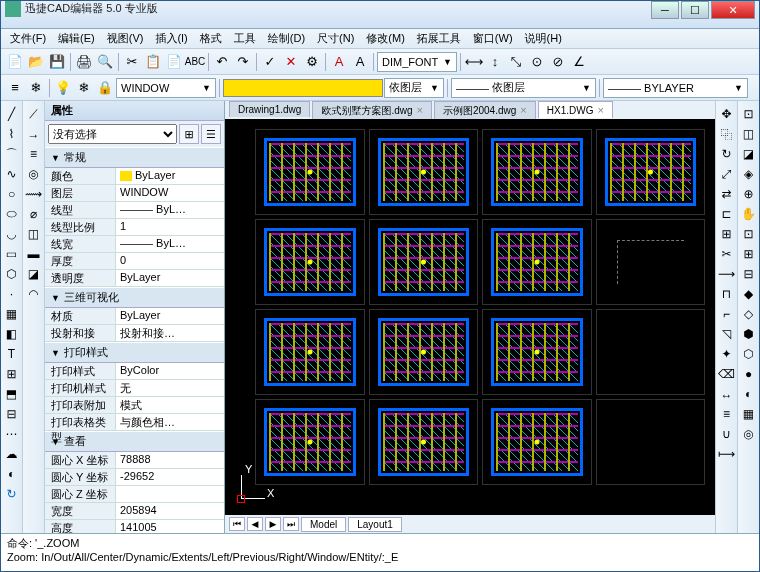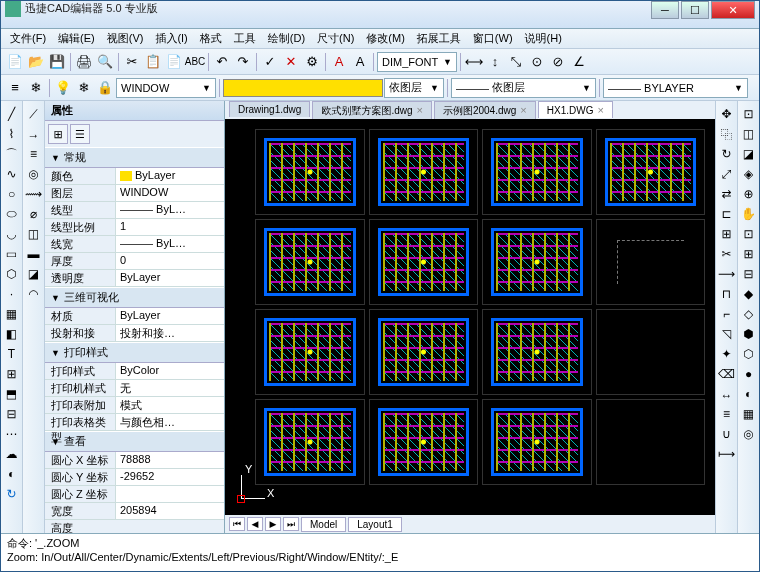--- a/index.html
+++ b/index.html
@@ -181,20 +181,21 @@
     <div class="vtbtn">▬</div>
     <div class="vtbtn">◪</div>
     <div class="vtbtn">◠</div>
   </div>
 
   <div class="proppanel">
     <div class="header">
         <span>属性</span>
       </div>
     <div class="selrow">
+      <select><option>没有选择</option></select>
       <div class="ibtn">⊞</div>
       <div class="ibtn">☰</div>
     </div>
     <div id="propbody" style="overflow:hidden;flex:1">
         <div class="propgroup"><span class="tri">▼</span>常规</div>
         <div class="proprow">
           <div class="k">颜色</div>
           <div class="v"><span class="swatch" style="background: rgb(255, 224, 0);"></span>ByLayer</div>
         </div>
         <div class="proprow">
@@ -259,20 +260,21 @@
         <div class="proprow">
           <div class="k">圆心 Z 坐标</div>
           <div class="v"></div>
         </div>
         <div class="proprow">
           <div class="k">宽度</div>
           <div class="v">205894</div>
         </div>
         <div class="proprow">
           <div class="k">高度</div>
+          <div class="v">141005</div>
         </div>
       </div>
   </div>
 
   <div class="canvas">
     <div class="tabs" id="doctabs">
         <div class="tab">Drawing1.dwg</div>
         <div class="tab">欧式别墅方案图.dwg<span class="x">×</span></div>
         <div class="tab">示例图2004.dwg<span class="x">×</span></div>
         <div class="tab active">HX1.DWG<span class="x">×</span></div>

